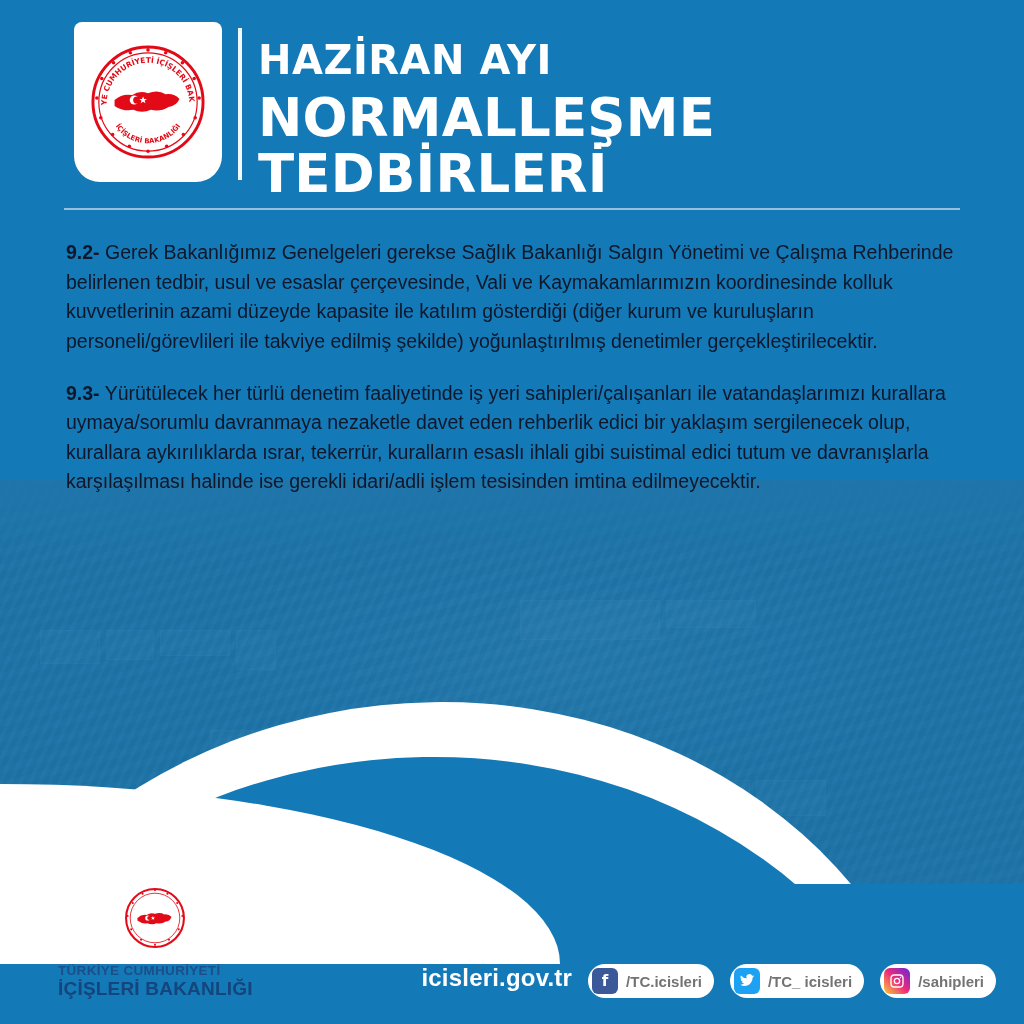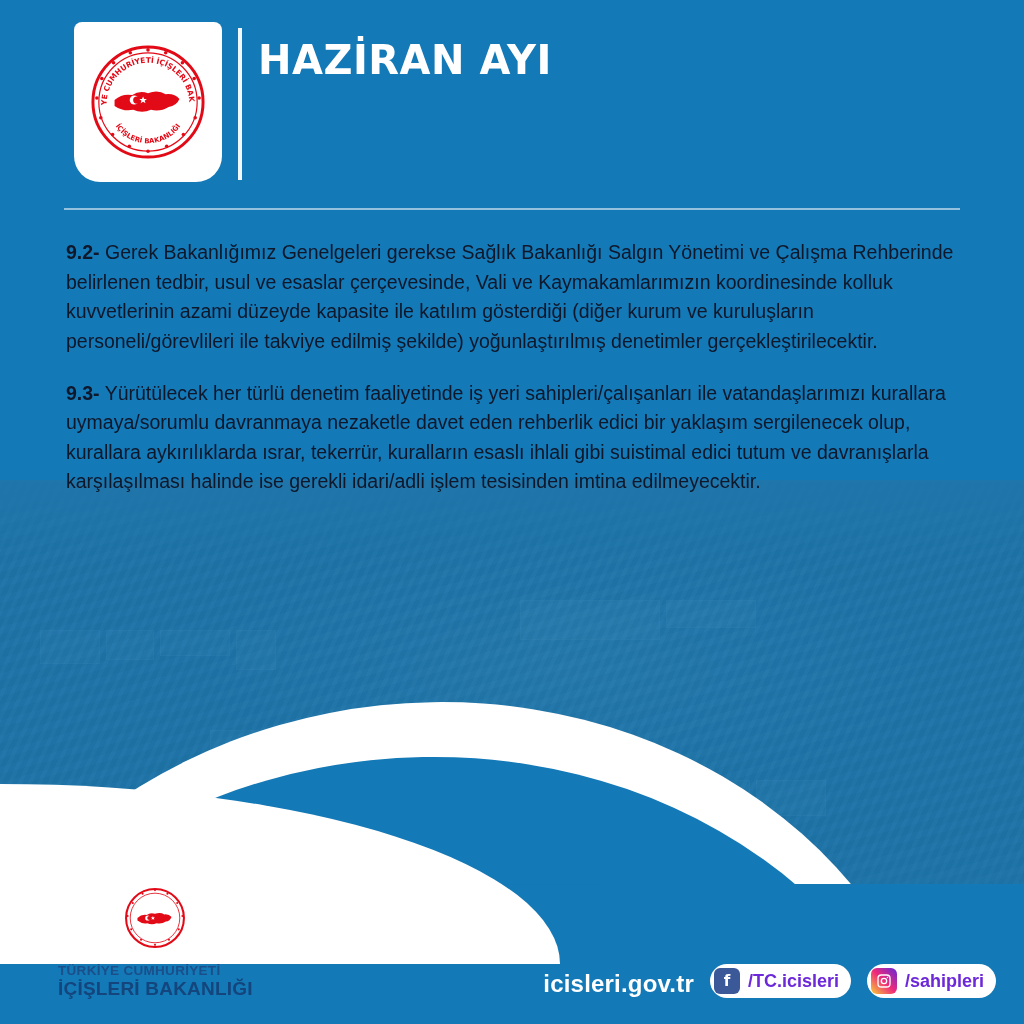--- a/index.html
+++ b/index.html
@@ -103,35 +103,35 @@
     position: absolute; left: 58px; bottom: 24px;
     display: flex; align-items: center; gap: 14px; flex-direction: column;
   }
   .footer-emblem { width: 62px; height: 62px; }
   .footer-logo-text { color: #1a4f8a; line-height: 1.15; }
   .footer-logo-text .l1 { font-size: 13.5px; font-weight: 700; letter-spacing: .3px; }
   .footer-logo-text .l2 { font-size: 19px; font-weight: 800; letter-spacing: .2px; color:#14457c; }
 
   .footer-right {
     position: absolute; right: 28px; bottom: 26px;
-    display: flex; align-items: flex-end; gap: 16px;
+    display: flex; align-items: flex-start; gap: 16px;
   }
   .site { color: #fff; font-size: 24px; font-weight: 700; letter-spacing:.2px; }
   .social {
     display: flex; align-items: center; gap: 8px;
     background: #ffffff; border-radius: 18px; padding: 4px 12px 4px 4px;
     height: 34px;
   }
   .social .badge {
     width: 26px; height: 26px; border-radius: 6px;
     display: flex; align-items: center; justify-content: center;
     color: #fff; font-size: 15px; font-weight: 700;
     font-family: "DejaVu Sans", sans-serif;
   }
-  .social .handle { color: #6d28d9; font-size: 18px; font-weight: 600; }
+  .social .handle { color: #737373; font-size: 15px; font-weight: 600; }
   .fb { background: #3b5998; }
   .tw { background: #1da1f2; }
   .ig { background: linear-gradient(45deg,#f9ce34,#ee2a7b,#6228d7); }
 </style>
 </head>
 <body>
 
 <div class="poster">
 
   <div class="bg-photo">
@@ -206,20 +206,21 @@
           <circle cx="48.6" cy="58" r="3.7" fill="#e30a17"></circle>
           <polygon points="55,54.4 56.1,57 58.8,57 56.6,58.7 57.5,61.3 55,59.8 52.5,61.3 53.4,58.7 51.2,57 53.9,57" fill="#ffffff"></polygon>
         </g>
       </svg>
     </div>
 
     <div class="header-rule"></div>
 
     <div class="title-wrap">
       <div class="title-top">HAZİRAN AYI</div>
+      <div class="title-main">NORMALLEŞME TEDBİRLERİ</div>
     </div>
 
     <div class="header-underline"></div>
   </div>
 
   <div class="body-text">
     <p class="para">
       <span class="num">9.2-</span><span> Gerek Bakanlığımız Genelgeleri gerekse Sağlık Bakanlığı Salgın Yönetimi ve Çalışma Rehberinde belirlenen tedbir, usul ve esaslar çerçevesinde, Vali ve Kaymakamlarımızın koordinesinde kolluk kuvvetlerinin azami düzeyde kapasite ile katılım gösterdiği (diğer kurum ve kuruluşların personeli/görevlileri ile takviye edilmiş şekilde) yoğunlaştırılmış denetimler gerçekleştirilecektir.</span>
     </p>
     <p class="para">
@@ -259,20 +260,28 @@
   </div>
 
   <div class="footer-right">
     <div class="site">icisleri.gov.tr</div>
 
     <div class="social">
       <span class="badge fb">f</span>
       <span class="handle">/TC.icisleri</span>
     </div>
 
+    <div class="social">
+      <span class="badge tw">
+        <svg width="16" height="16" viewBox="0 0 24 24" fill="#fff">
+            <path d="M23 4.9a8.6 8.6 0 0 1-2.4.7 4.2 4.2 0 0 0 1.8-2.3 8.4 8.4 0 0 1-2.6 1A4.2 4.2 0 0 0 11.6 8a11.9 11.9 0 0 1-8.6-4.4 4.2 4.2 0 0 0 1.3 5.6 4.1 4.1 0 0 1-1.9-.5 4.2 4.2 0 0 0 3.4 4.1 4.2 4.2 0 0 1-1.9.1 4.2 4.2 0 0 0 3.9 2.9A8.4 8.4 0 0 1 2 17.5a11.9 11.9 0 0 0 6.4 1.9c7.7 0 11.9-6.4 11.9-11.9v-.5A8.5 8.5 0 0 0 23 4.9z"></path>
+          </svg>
+      </span>
+      <span class="handle">/TC_ icisleri</span>
+    </div>
 
     <div class="social">
       <span class="badge ig">
         <svg width="16" height="16" viewBox="0 0 24 24" fill="none" stroke="#fff" stroke-width="2">
           <rect x="3" y="3" width="18" height="18" rx="5"></rect>
           <circle cx="12" cy="12" r="4"></circle>
           <circle cx="17.2" cy="6.8" r="1.1" fill="#fff" stroke="none"></circle>
         </svg>
       </span>
       <span class="handle">/sahipleri</span>

